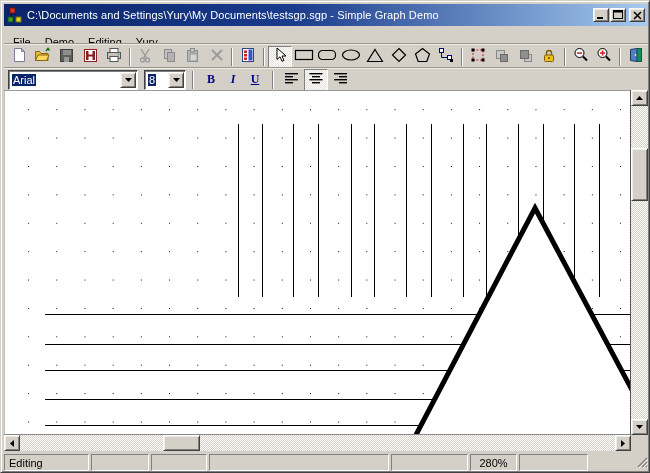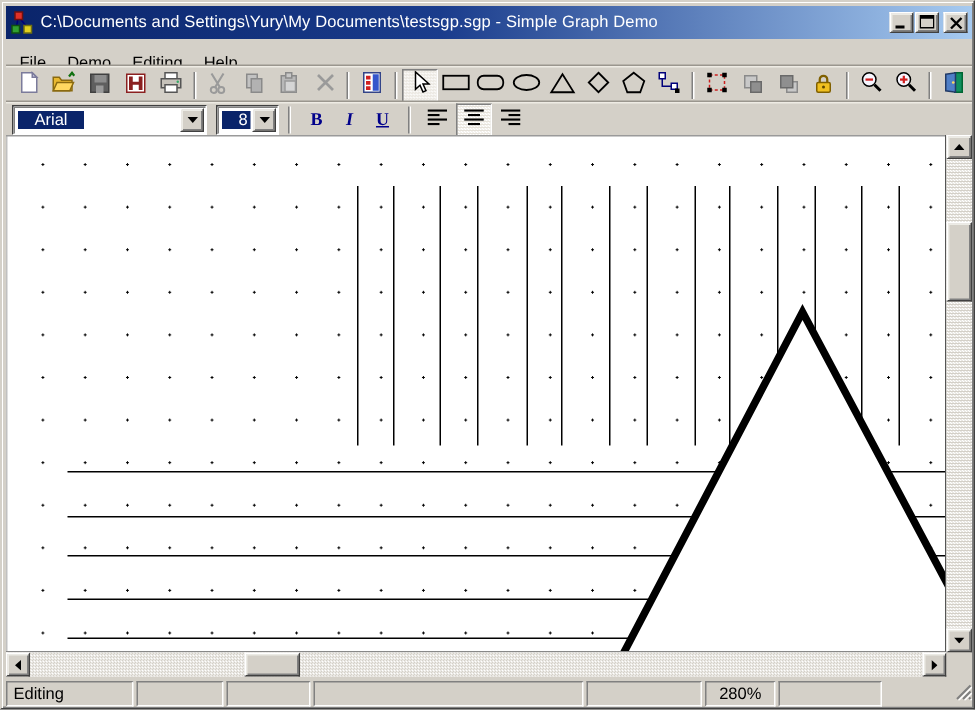--- a/index.html
+++ b/index.html
@@ -34,21 +34,21 @@
   .tb2{top:67px;height:22px;}
   .tool{width:24px;height:22px;display:flex;align-items:center;justify-content:center;
     background:transparent;border:1px solid transparent;padding:0;}
   .tool.checked{border:1px solid;border-color:#808080 #fff #fff #808080;
     background:repeating-conic-gradient(#ffffff 0% 25%,#e6e2da 25% 50%);background-size:2px 2px;}
   .sep{width:2px;height:18px;border-left:1px solid #808080;border-right:1px solid #fff;margin:0 3px;}
   
   .combo{height:20px;background:#fff;border:1px solid;border-color:#404040 #fff #fff #404040;
     box-shadow:inset 1px 1px 0 #808080;display:flex;align-items:center;position:relative;}
   .combo .val{flex:1;padding-left:3px;white-space:nowrap;overflow:hidden;}
-  .combo .val .sel{background:#0a246a;color:#fff;padding:0 11px;}
+  .combo .val .sel{background:#0a246a;color:#fff;padding:0 1px;}
   .combo .drop{width:16px;height:16px;margin:1px;background:#d4d0c8;border:1px solid;
     border-color:#fff #404040 #404040 #fff;box-shadow:inset 1px 1px 0 #ecebe5,inset -1px -1px 0 #808080;
     display:flex;align-items:center;justify-content:center;padding:0;}
   .font-combo{width:130px;margin-left:1px;}
   .size-combo{width:42px;margin-left:6px;}
   .fmtbtn{width:22px;height:20px;display:flex;align-items:center;justify-content:center;
     background:transparent;border:1px solid transparent;padding:0;
     color:#00008b;font-weight:bold;font-size:12px;font-family:"Liberation Serif",serif;}
   .fmtbtn.italic{font-style:italic;}
   .fmtbtn.under{text-decoration:underline;}
@@ -117,21 +117,21 @@
       <svg width="9" height="9">
           <path d="M1 1 L8 8 M8 1 L1 8" stroke="#000" stroke-width="1.6"></path>
         </svg>
     </button>
   </div>
 
   <div class="menubar">
     <span class="menu-item">File</span>
     <span class="menu-item">Demo</span>
     <span class="menu-item">Editing</span>
-    <span class="menu-item">Help</span>
+    <span class="menu-item">Yury</span>
   </div>
 
   <div class="toolbar tb1">
     <button class="tool">
         <span><svg width="16" height="16">
             <path d="M3.5 1.5 h7 l3 3 v10 h-10 z" fill="#fff" stroke="#7b7b9b"></path>
             <path d="M10.5 1.5 l3 3 h-3 z" fill="#c8c8e0" stroke="#7b7b9b"></path>
           </svg></span>
       </button>
     <button class="tool">

